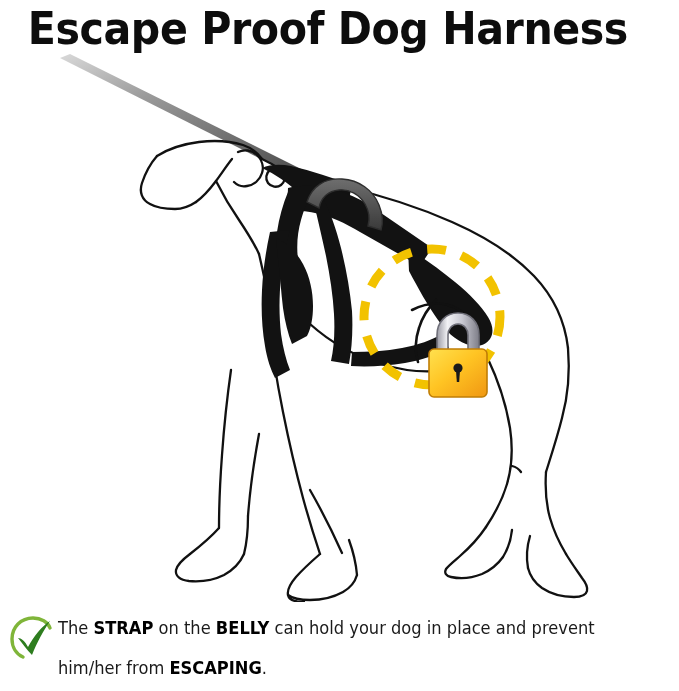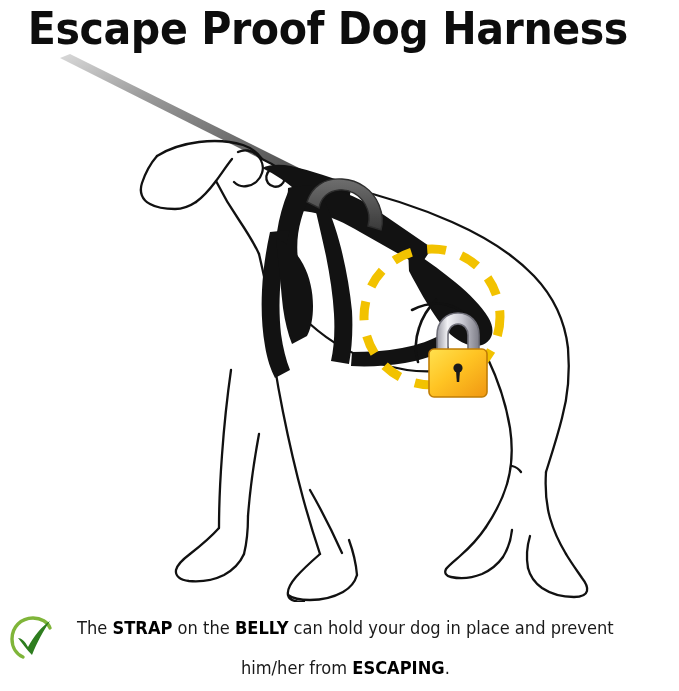--- a/index.html
+++ b/index.html
@@ -59,21 +59,20 @@
     height: 550px;
   }
 
   
   .caption {
     position: absolute;
     left: 0;
     top: 606px;
     width: 546px;
     height: 85px;
-    text-align: center;
   }
   .check-wrap {
     position: absolute;
     left: 8px;
     top: 8px;
     width: 48px;
     height: 48px;
   }
   .check-wrap svg { display: block; width: 48px; height: 48px; }
 

